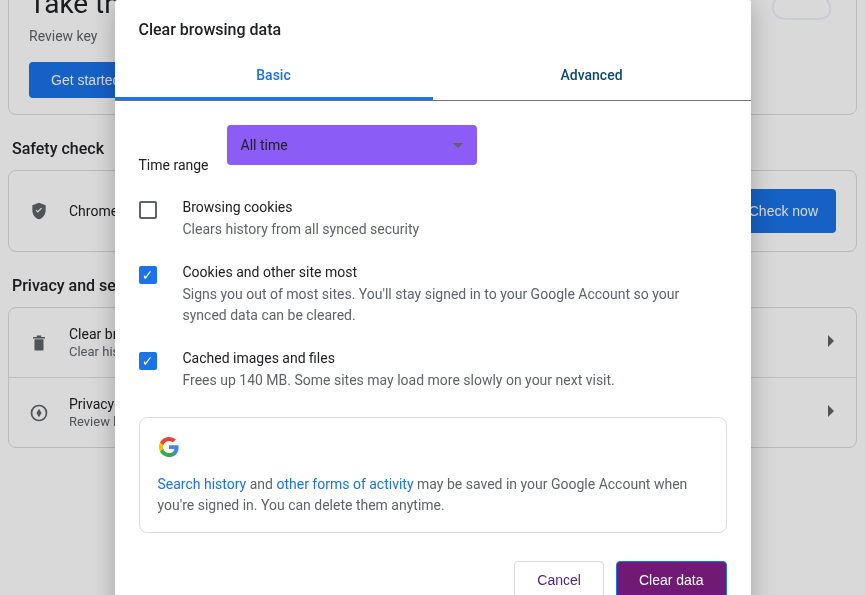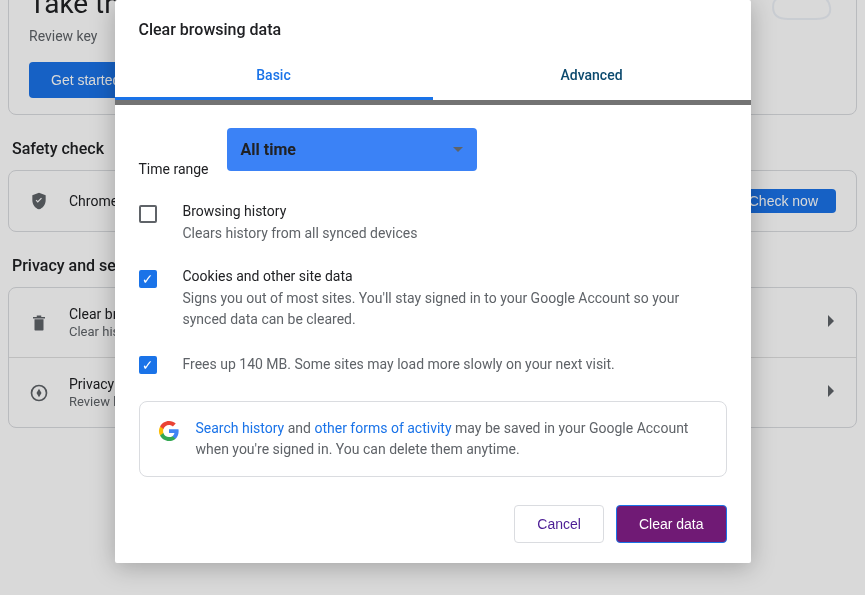--- a/index.html
+++ b/index.html
@@ -71,21 +71,21 @@
       align-items: center;
       justify-content: center;
     }
     .bg-row-text { flex: 1; }
     .bg-row-title { font-size: 14px; color: #202124; }
     .bg-row-sub { font-size: 13px; color: #5f6368; margin-top: 2px; }
     .bg-chevron { color: #5f6368; }
     .bg-check-btn {
       background: #1a73e8;
       color: #fff;
-      padding: 4px 18px;
+      padding: 14px 18px;
       border-radius: 4px;
       border: none;
       font-size: 14px;
       font-weight: 500;
     }
     .cloud-icon {
       position: absolute;
       right: 18px;
       top: 8px;
       opacity: 0.3;
@@ -111,21 +111,21 @@
       padding-bottom: 20px;
     }
     .dialog-title {
       font-size: 16px;
       font-weight: 500;
       padding: 20px 24px 14px 24px;
       color: #202124;
     }
     .tabs {
       display: flex;
-      border-bottom: 5px solid #737373;
+      border-bottom: 1px solid #737373;
     }
     .tab {
       flex: 1;
       text-align: center;
       padding: 14px 0;
       font-size: 14px;
       font-weight: 500;
       color: #0c4a6e;
       border-bottom: 3px solid transparent;
       cursor: pointer;
@@ -139,32 +139,31 @@
       align-items: center;
       padding: 16px 24px;
       gap: 18px;
     }
     .time-label {
       color: #202124;
       font-size: 14px;
       margin-top: 40px;
     }
     .time-select {
-      background: #3b82f6;
+      background: #8b5cf6;
       border: none;
       border-radius: 4px;
       padding: 12px 14px;
       width: 250px;
       display: flex;
       align-items: center;
       justify-content: space-between;
-      font-size: 16px;
+      font-size: 14px;
       color: #202124;
       cursor: pointer;
-      font-weight: bold;
     }
     .arrow-down {
       width: 0; height: 0;
       border-left: 5px solid transparent;
       border-right: 5px solid transparent;
       border-top: 5px solid #5f6368;
     }
     .option {
       display: flex;
       align-items: flex-start;
@@ -204,20 +203,21 @@
       line-height: 1.5;
     }
     .info-box {
       margin: 12px 24px 0 24px;
       border: 1px solid #dadce0;
       border-radius: 8px;
       padding: 16px 18px;
       display: flex;
       align-items: flex-start;
       gap: 16px;
+      flex-direction: column;
     }
     .g-logo {
       width: 22px;
       height: 22px;
       flex-shrink: 0;
       margin-top: 2px;
     }
     .info-text {
       font-size: 14px;
       color: #5f6368;
@@ -326,40 +326,41 @@
     <span class="time-label">Time range</span>
     <div class="time-select">
       <span>All time</span>
       <span class="arrow-down"></span>
     </div>
   </div>
 
   <div class="option">
     <div class="checkbox"></div>
     <div class="option-body">
-      <div class="option-title">Browsing history</div>
-      <div class="option-desc">Clears history from all synced devices</div>
+      <div class="option-title">Browsing cookies</div>
+      <div class="option-desc">Clears history from all synced security</div>
     </div>
   </div>
 
   <div class="option">
     <div class="checkbox checked">
       <span class="checkmark">✓</span>
     </div>
     <div class="option-body">
-      <div class="option-title">Cookies and other site data</div>
+      <div class="option-title">Cookies and other site most</div>
       <div class="option-desc">Signs you out of most sites. You'll stay signed in to your Google Account so your synced data can be cleared.</div>
     </div>
   </div>
 
   <div class="option">
     <div class="checkbox checked">
       <span class="checkmark">✓</span>
     </div>
     <div class="option-body">
+      <div class="option-title">Cached images and files</div>
       <div class="option-desc">Frees up 140 MB. Some sites may load more slowly on your next visit.</div>
     </div>
   </div>
 
   <div class="info-box">
     <svg class="g-logo" viewBox="0 0 48 48">
       <path fill="#4285F4" d="M45 24.5c0-1.6-.1-3.1-.4-4.5H24v8.5h11.8c-.5 2.8-2 5.1-4.3 6.7v5.5h7C42.6 37 45 31.3 45 24.5z"></path>
       <path fill="#34A853" d="M24 46c5.9 0 10.8-2 14.4-5.3l-7-5.5c-2 1.3-4.5 2.1-7.4 2.1-5.7 0-10.5-3.8-12.2-9H4.6v5.7C8.2 41.1 15.5 46 24 46z"></path>
       <path fill="#FBBC05" d="M11.8 28.3c-.4-1.3-.7-2.7-.7-4.3s.3-3 .7-4.3V14H4.6C3 17.1 2 20.4 2 24s1 6.9 2.6 10l7.2-5.7z"></path>
       <path fill="#EA4335" d="M24 10.7c3.2 0 6.1 1.1 8.4 3.3l6.3-6.3C34.8 4 29.9 2 24 2 15.5 2 8.2 6.9 4.6 14l7.2 5.7C13.5 14.5 18.3 10.7 24 10.7z"></path>

